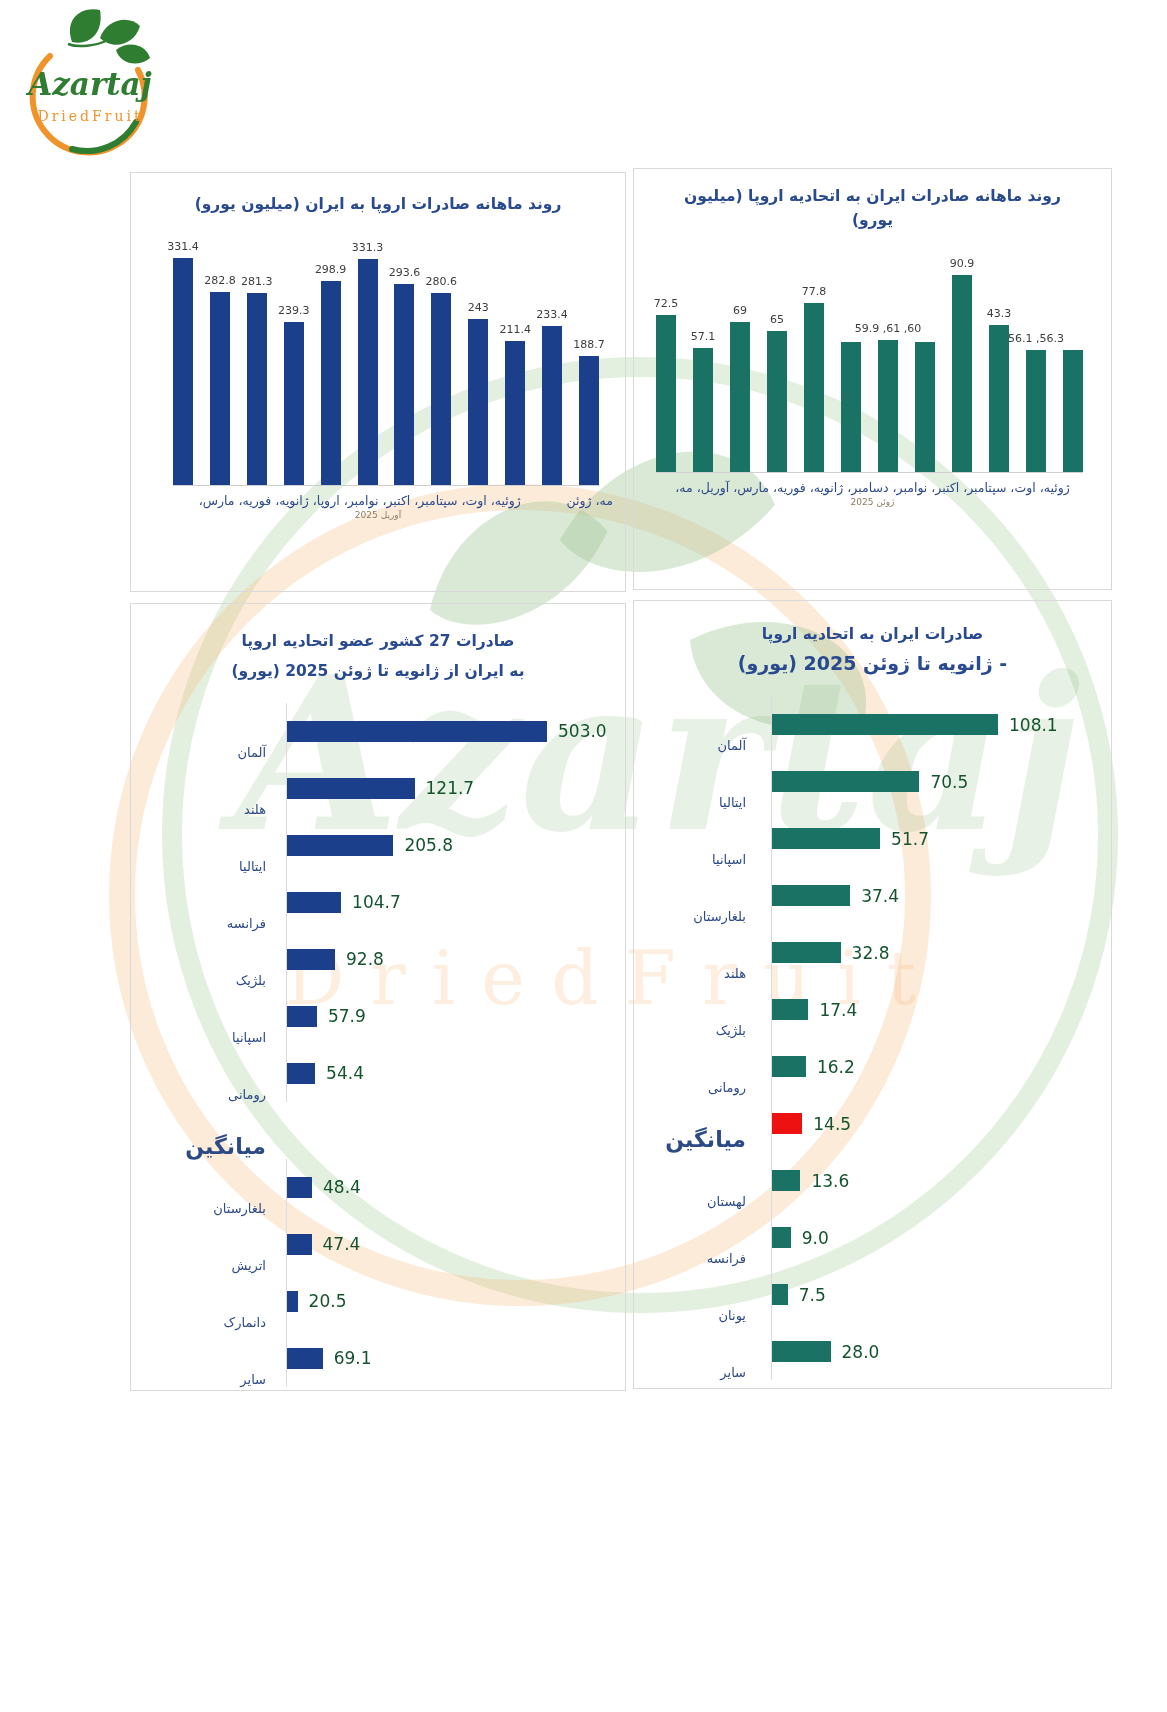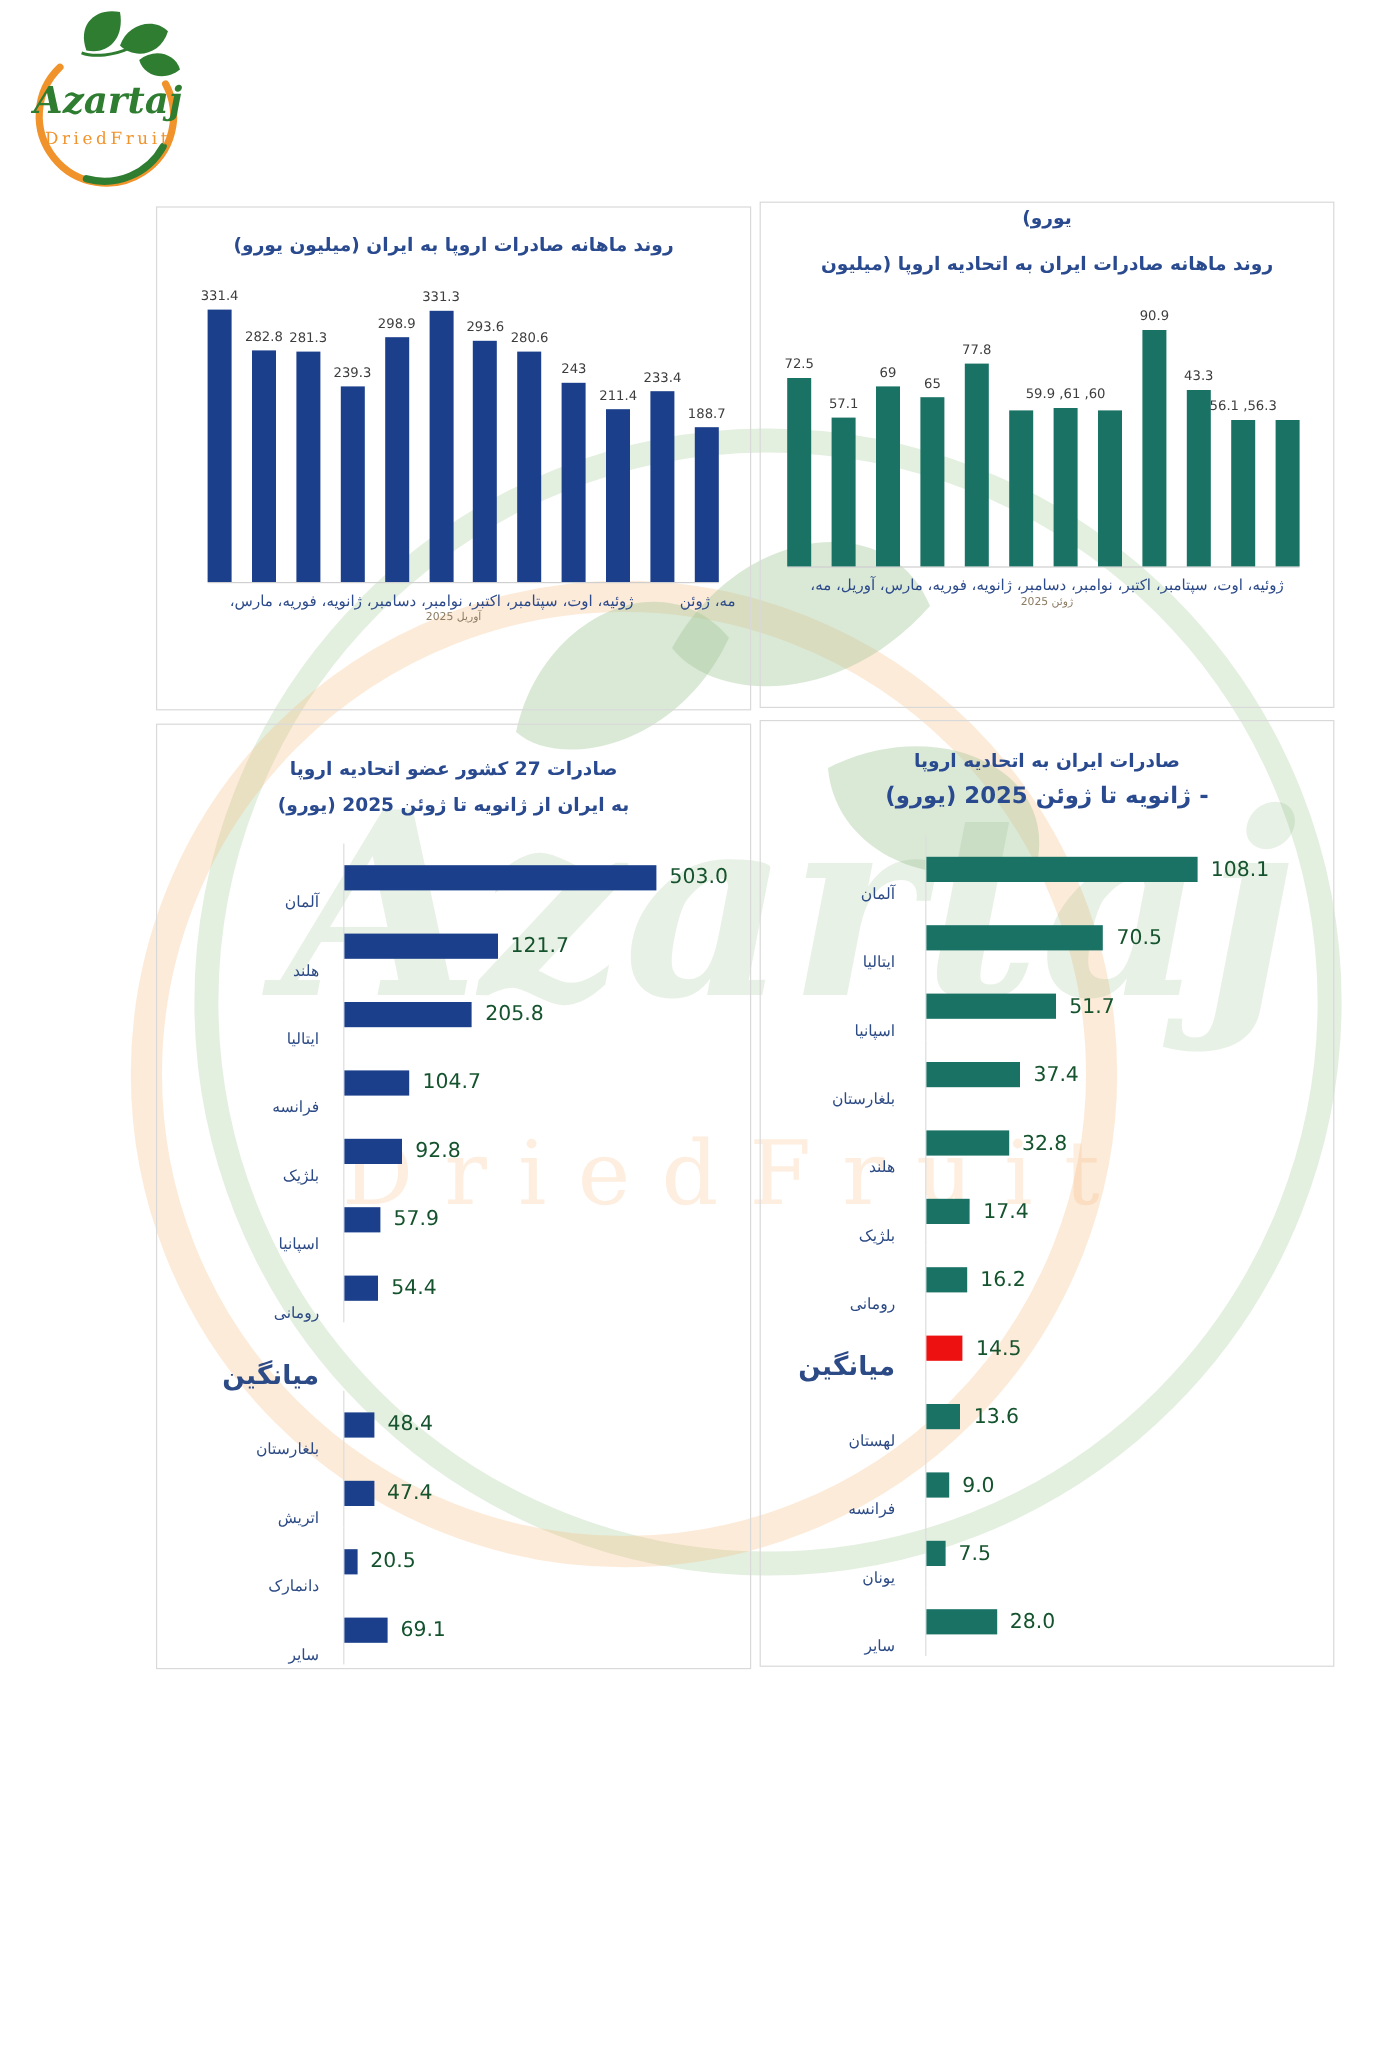--- a/index.html
+++ b/index.html
@@ -139,29 +139,29 @@
         <div class="vcol">
           <div class="vlabel">233.4</div>
           <div class="vbar" style="height: 159.9px; background: rgb(27, 63, 139);"></div>
         </div>
         <div class="vcol">
           <div class="vlabel">188.7</div>
           <div class="vbar" style="height: 129.3px; background: rgb(27, 63, 139);"></div>
         </div>
       </div>
     <div class="xaxisrow">
-      <span class="xmain" dir="rtl">ژوئیه، اوت، سپتامبر، اکتبر، نوامبر، دسامبر، ژانویه، فوریه، مارس،</span>
+      <span class="xmain" dir="rtl">ژوئیه، اوت، سپتامبر، اکتبر، نوامبر، اروپا، ژانویه، فوریه، مارس،</span>
       <span class="xend" dir="rtl">مه، ژوئن</span>
     </div>
     <div class="xsub" dir="rtl">آوریل 2025</div>
   </section>
 
   <section class="panel p2">
+    <h3 class="ctitle ctitle1" dir="rtl">روند ماهانه صادرات ایران به اتحادیه اروپا (میلیون</h3>
     <h3 class="ctitle" dir="rtl" style="margin-top:2px;">یورو)</h3>
-    <h3 class="ctitle ctitle1" dir="rtl">روند ماهانه صادرات ایران به اتحادیه اروپا (میلیون</h3>
     <div class="vchart">
         <div class="vcol">
           <div class="vlabel">72.5</div>
           <div class="vbar" style="height: 157.1px; background: rgb(26, 114, 101);"></div>
         </div>
         <div class="vcol">
           <div class="vlabel">57.1</div>
           <div class="vbar" style="height: 123.7px; background: rgb(26, 114, 101);"></div>
         </div>
         <div class="vcol">

